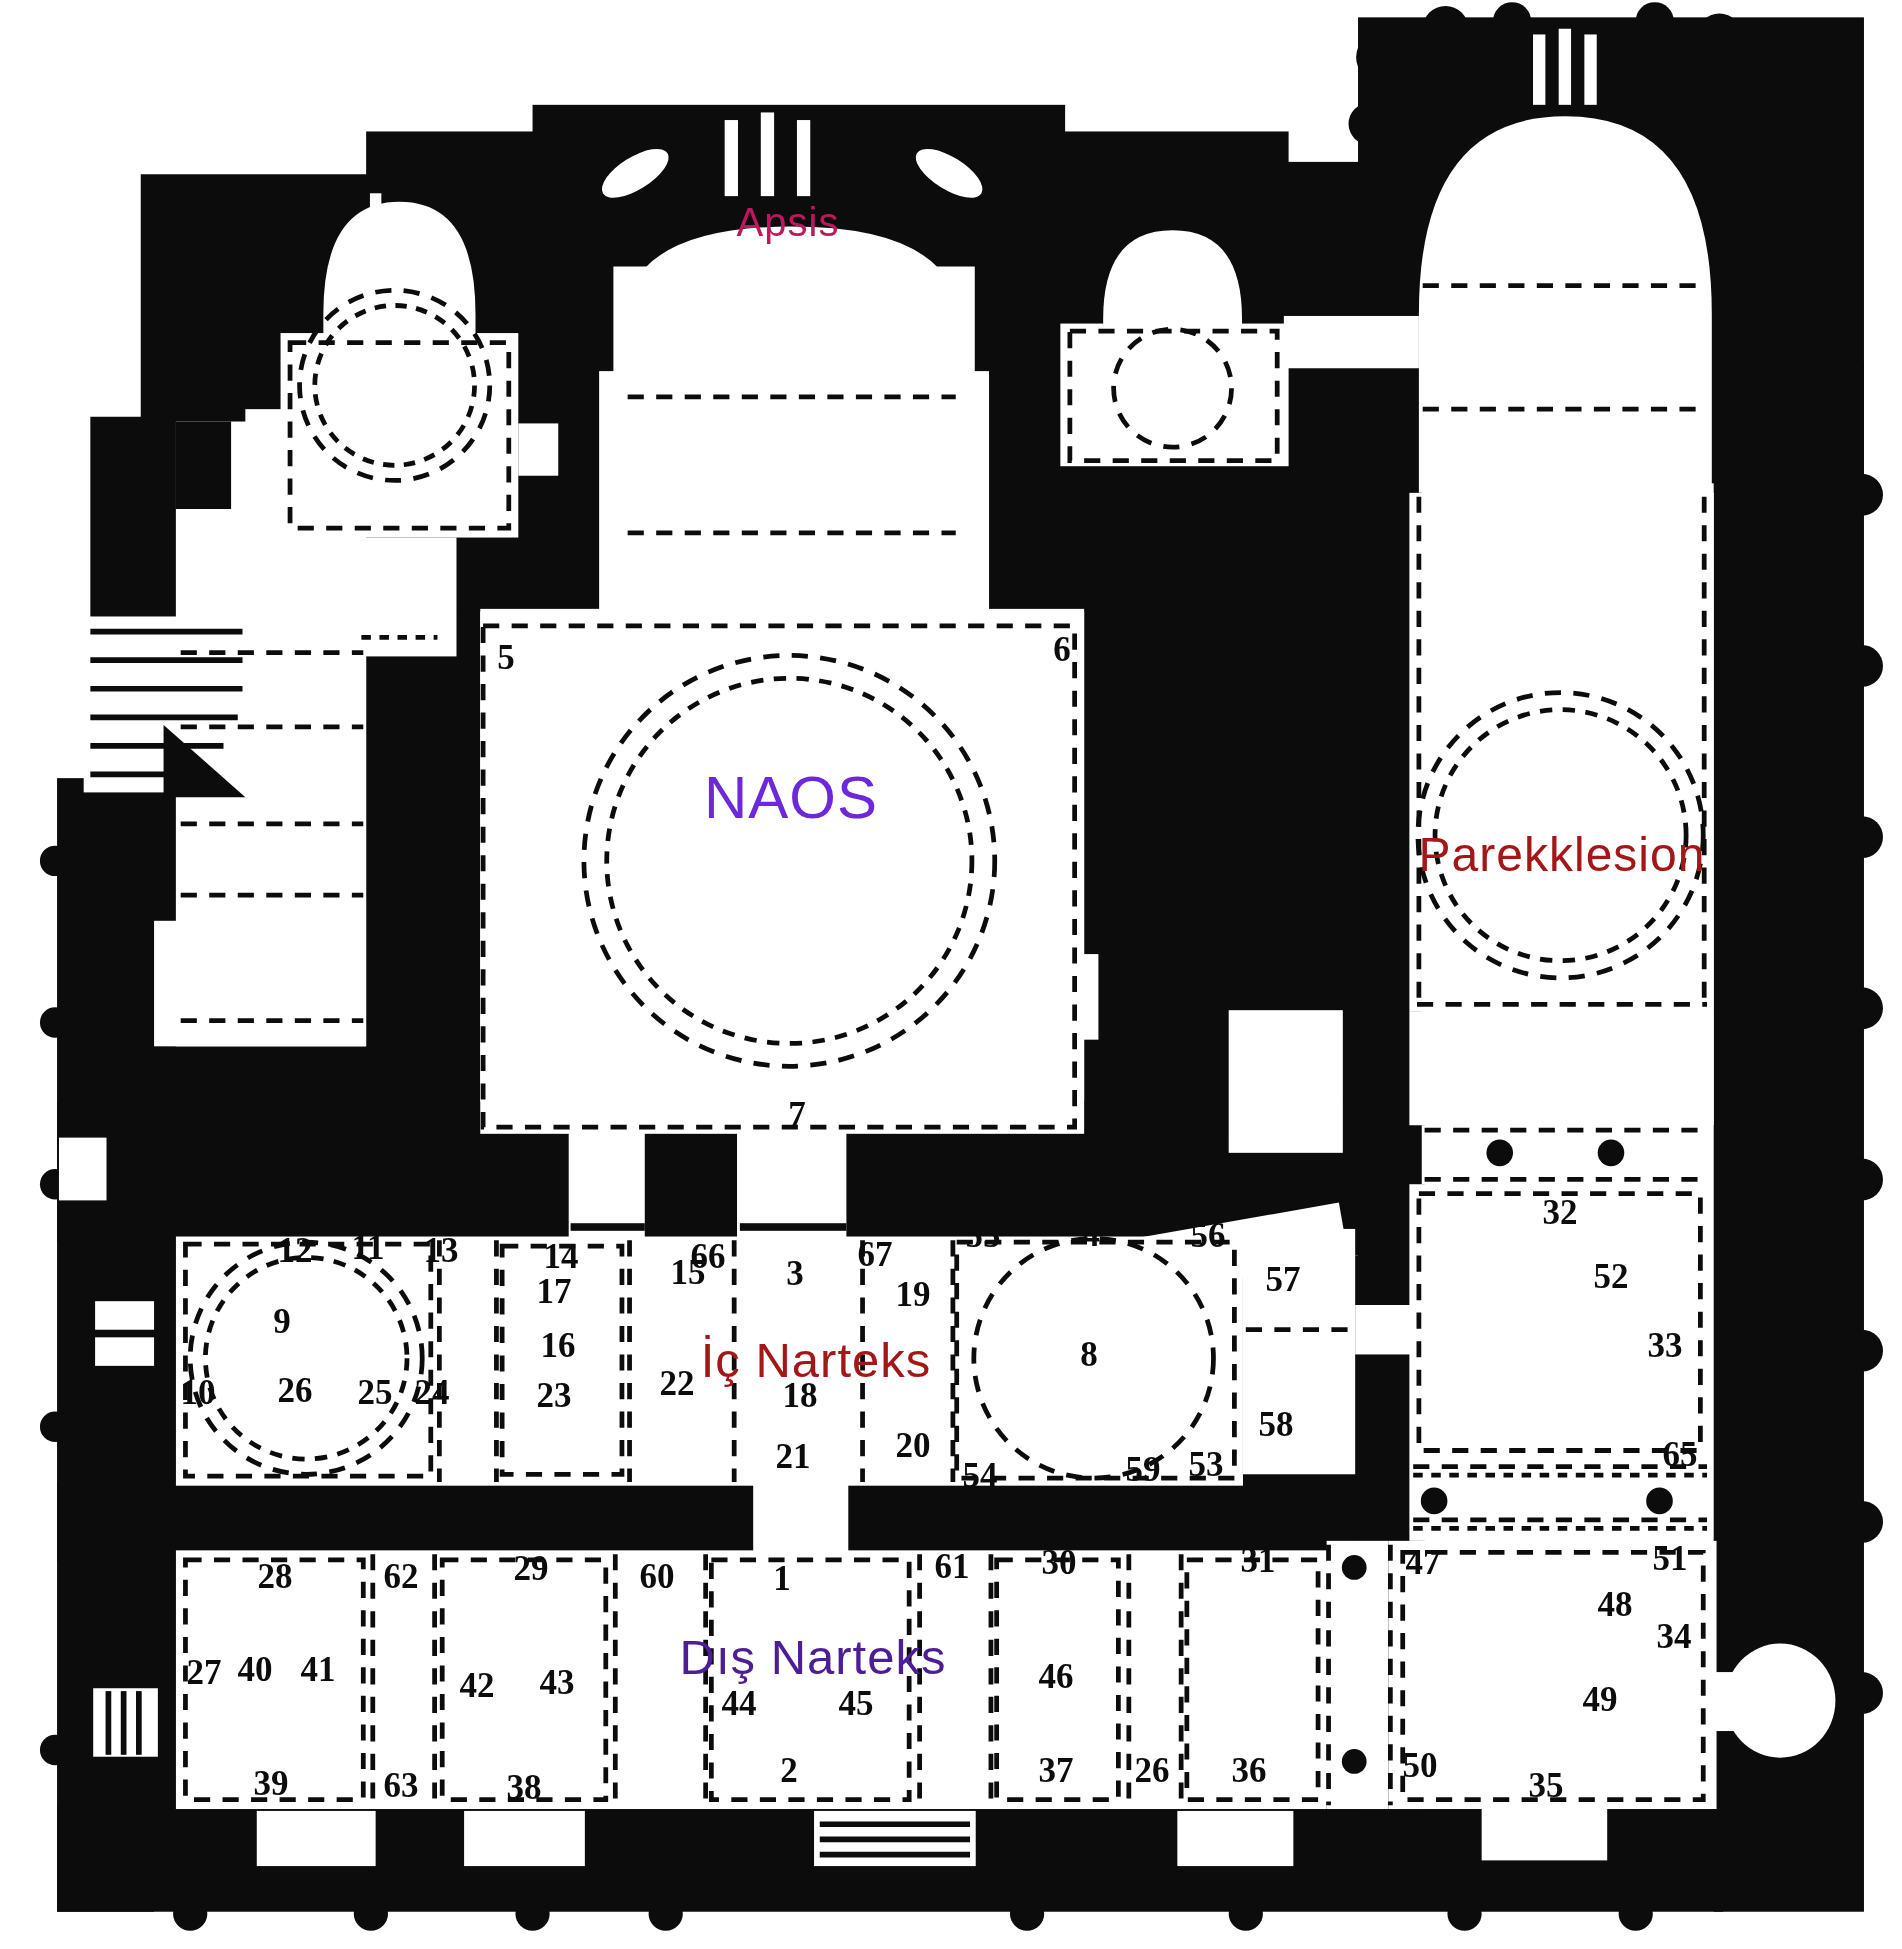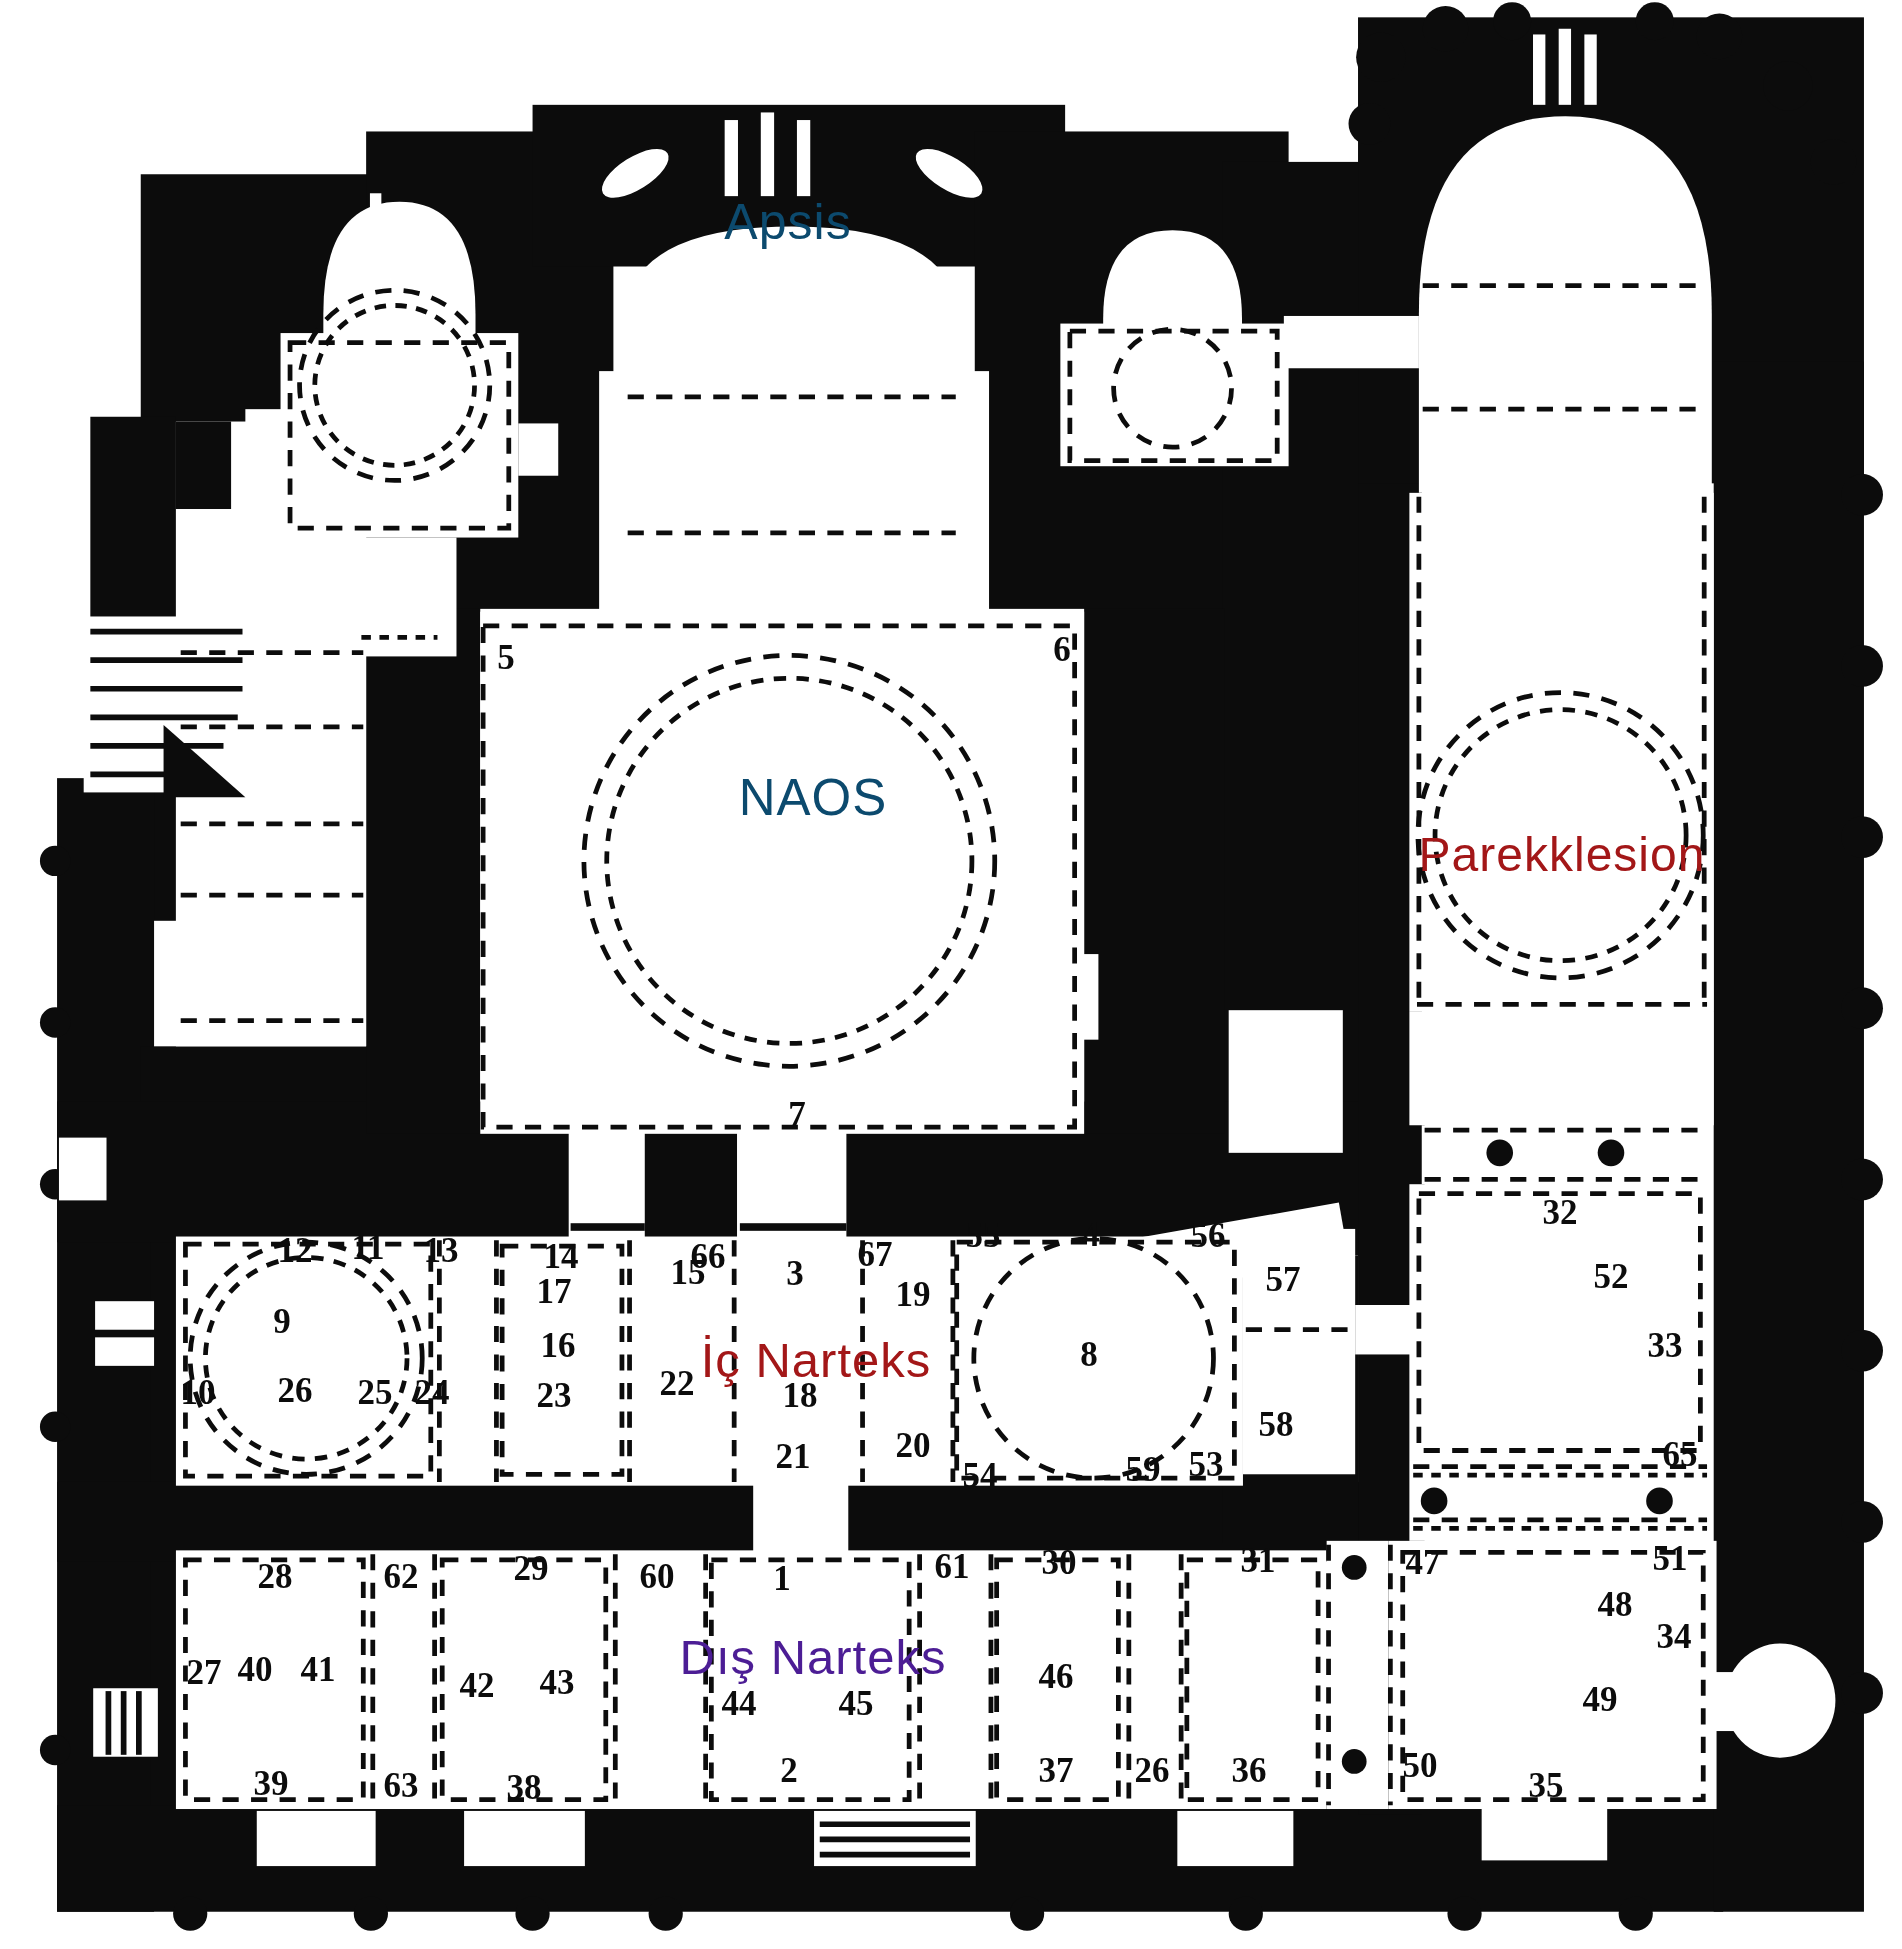--- a/index.html
+++ b/index.html
@@ -239,22 +239,22 @@
     <line x1="114" y1="1778" x2="114" y2="1845"></line>
     <line x1="130" y1="1778" x2="130" y2="1845"></line>
     <line x1="146" y1="1778" x2="146" y2="1845"></line>
 
     <rect x="600" y="1286" width="78" height="8" fill="#0c0c0c" stroke="none"></rect>
     <rect x="778" y="1286" width="112" height="8" fill="#0c0c0c" stroke="none"></rect>
   </g>
 </svg>
 
 <div id="labels-layer">
-      <div class="area-label" style="left: 788px; top: 222px; font-size: 50px; color: #0c4a6e;">Apsis</div>
-      <div class="area-label" style="left: 813px; top: 797px; font-size: 51px; color: #0c4a6e;">NAOS</div>
+      <div class="area-label" style="left: 788px; top: 222px; font-size: 40px; color: #be185d;">Apsis</div>
+      <div class="area-label" style="left: 791px; top: 797px; font-size: 60px; color: #6d28d9;">NAOS</div>
       <div class="area-label" style="left: 1562px; top: 854px; font-size: 48px; color: rgb(163, 23, 24);">Parekklesion</div>
       <div class="area-label" style="left: 816px; top: 1360px; font-size: 49px; color: rgb(163, 23, 24);">İç Narteks</div>
       <div class="area-label" style="left: 813px; top: 1657px; font-size: 49px; color: #4c1d95;">Dış Narteks</div>
     </div>
 <div id="numbers-layer">
       <span class="room-number" style="left: 782px; top: 1579px;">1</span>
       <span class="room-number" style="left: 789px; top: 1771px;">2</span>
       <span class="room-number" style="left: 795px; top: 1274px;">3</span>
       <span class="room-number" style="left: 1091px; top: 1235px;">4</span>
       <span class="room-number" style="left: 506px; top: 658px;">5</span>

